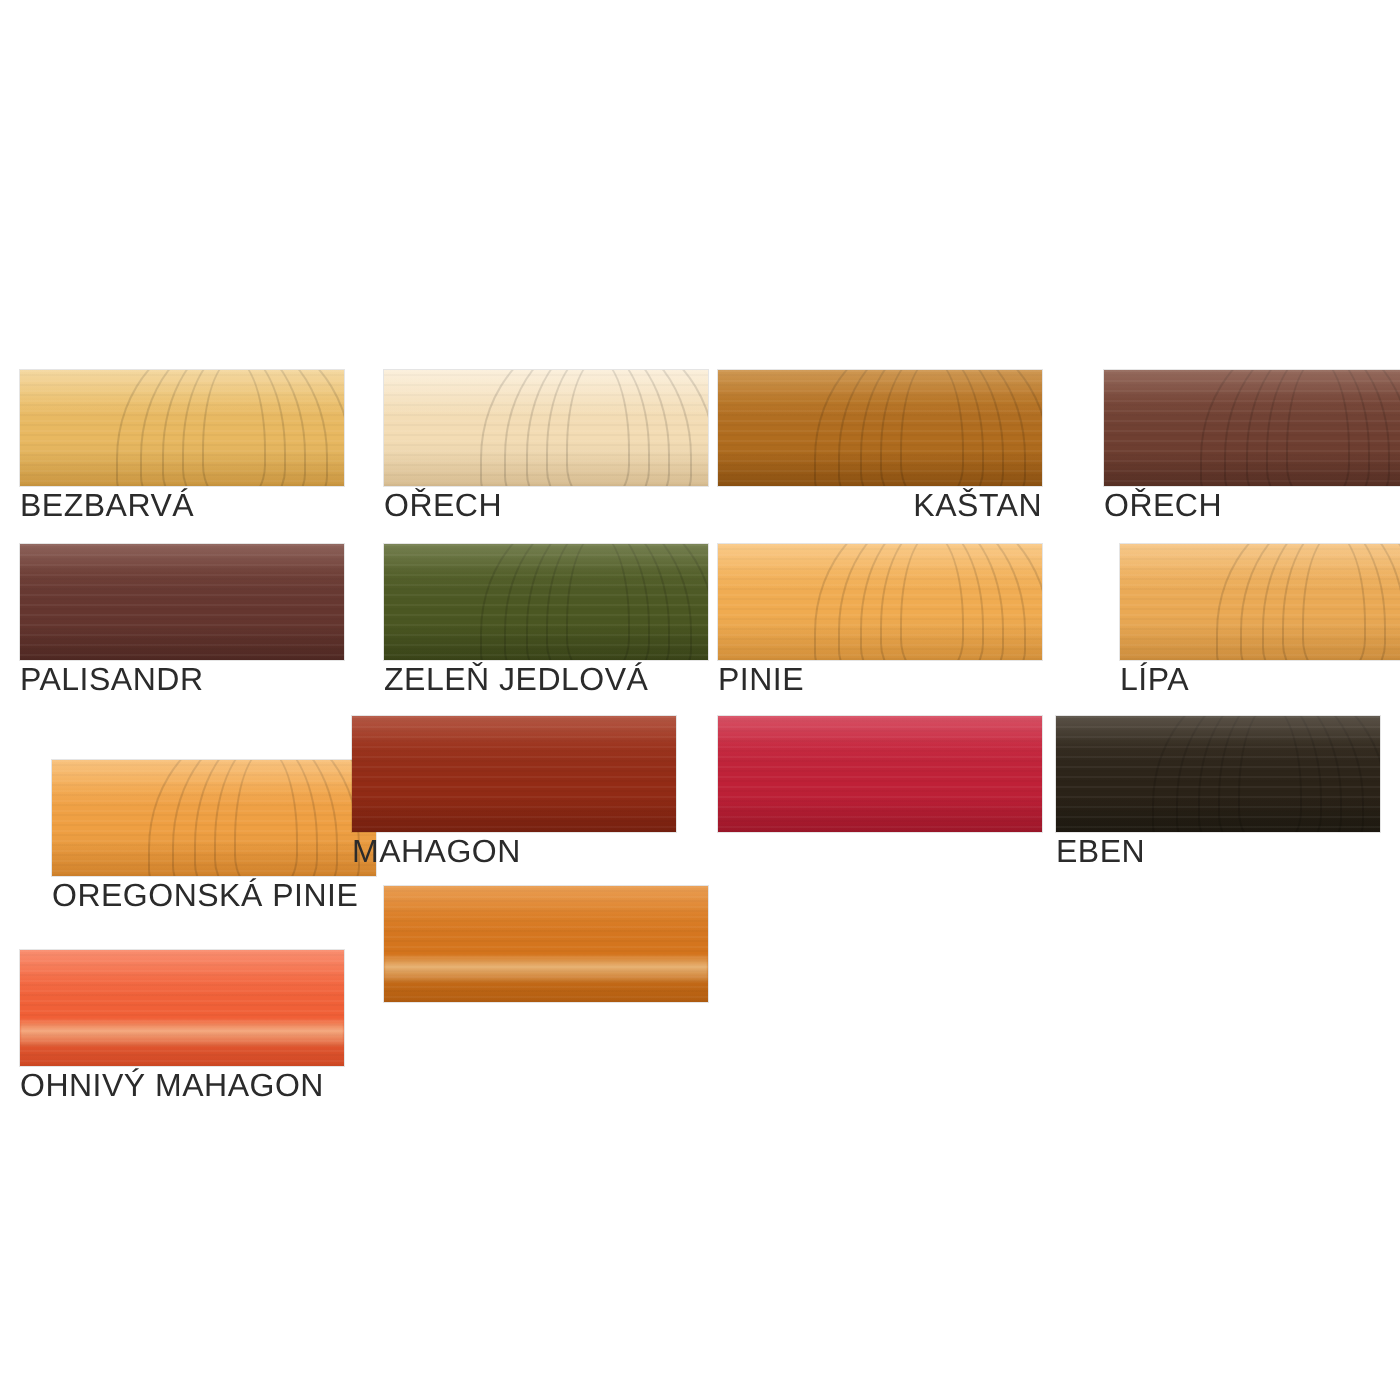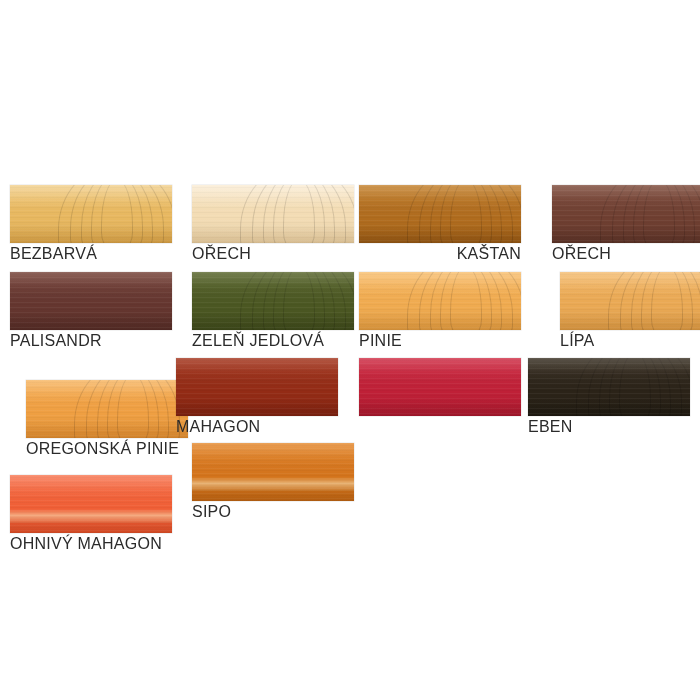--- a/index.html
+++ b/index.html
@@ -289,15 +289,14 @@
       </div>
       <div class="swatch-label">OHNIVÝ MAHAGON</div>
     </div>
     <div class="swatch-cell" style="left: 192px; top: 443px;">
       <div class="swatch-chip">
         <div class="chip-base" style="background: linear-gradient(rgb(229, 136, 44) 0%, rgb(212, 116, 28) 40%, rgb(212, 116, 28) 70%, rgb(191, 100, 17) 100%);"></div>
         <div class="grain-lines"></div>
         <div class="chip-streak"></div>
         <div class="chip-shade"></div>
       </div>
-      <div class="swatch-label">SIPO</div>
     </div>
   </div>
 
 </body></html>

